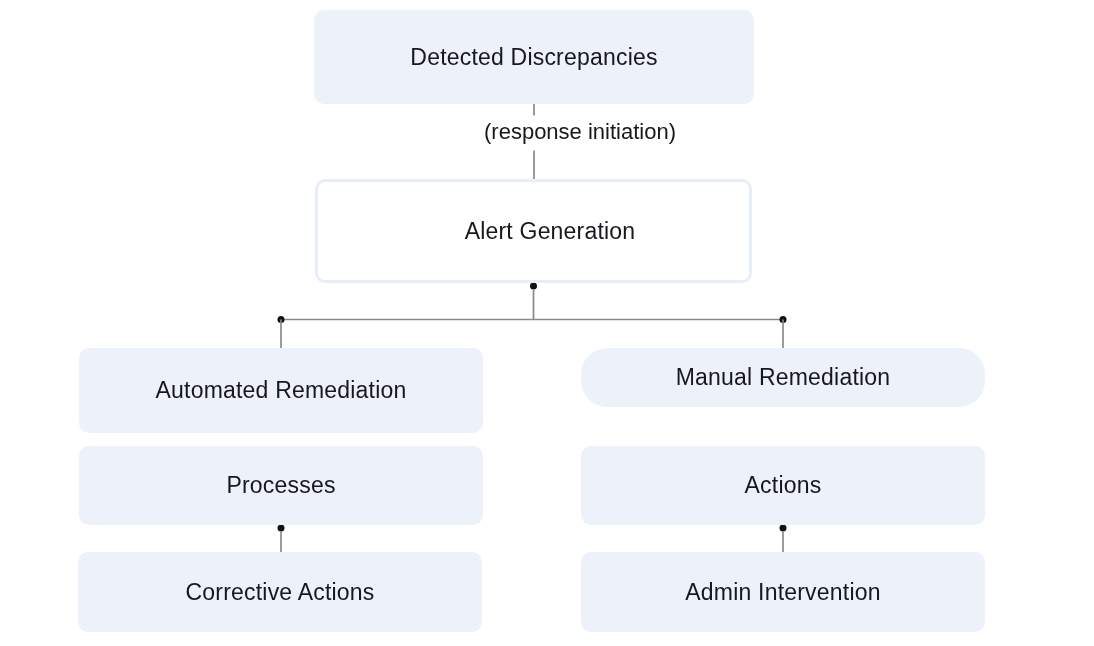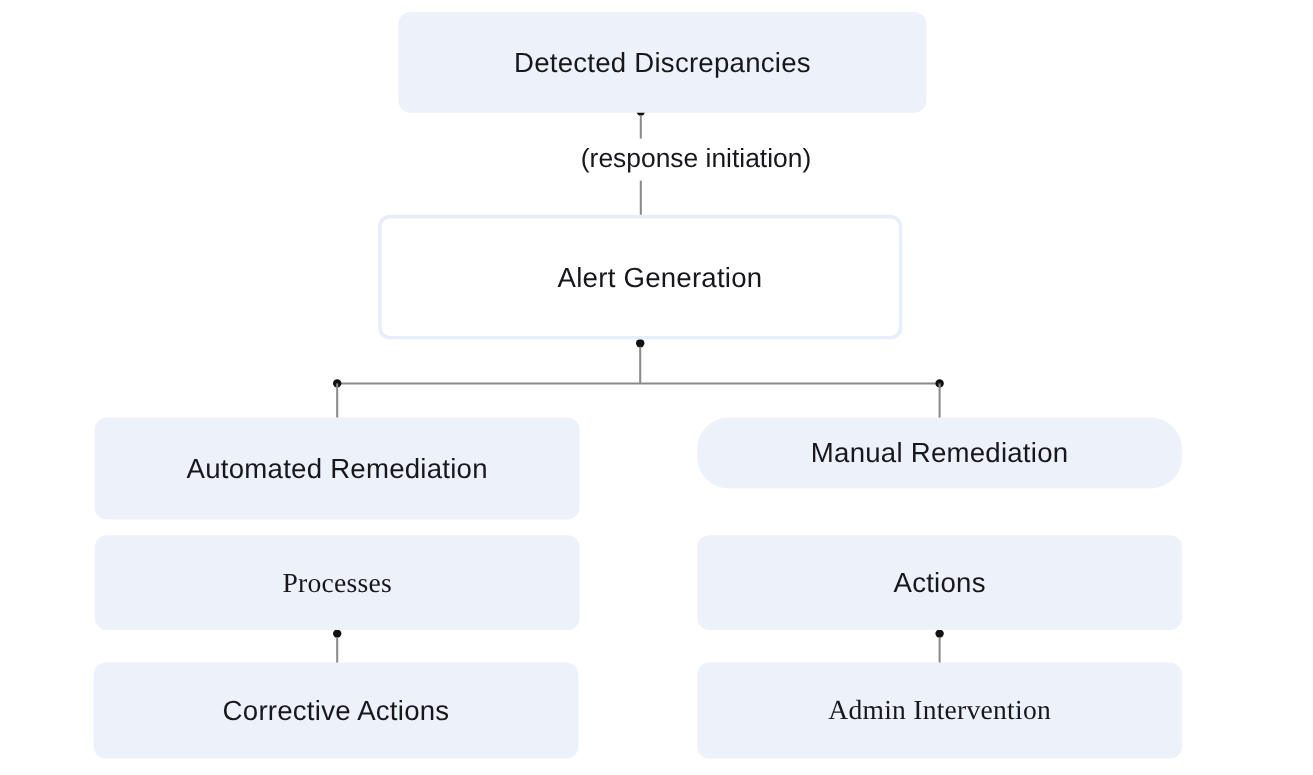--- a/index.html
+++ b/index.html
@@ -74,38 +74,38 @@
       <circle cx="783" cy="319.5" r="3.5" fill="#111111"></circle>
       <line x1="783" y1="319.5" x2="783" y2="364" stroke="#8a8a8a" stroke-width="1.7"></line>
       <path d="M 774.5 356 L 783 366 L 791.5 356" fill="none" stroke="#111111" stroke-width="2.4" stroke-linecap="round"></path>
       <circle cx="281" cy="528" r="3.5" fill="#111111"></circle>
       <line x1="281" y1="531" x2="281" y2="568" stroke="#8a8a8a" stroke-width="1.7"></line>
       <path d="M 272.5 560 L 281 570 L 289.5 560" fill="none" stroke="#111111" stroke-width="2.4" stroke-linecap="round"></path>
       <circle cx="783" cy="528" r="3.5" fill="#111111"></circle>
       <line x1="783" y1="531" x2="783" y2="568" stroke="#8a8a8a" stroke-width="1.7"></line>
       <path d="M 774.5 560 L 783 570 L 791.5 560" fill="none" stroke="#111111" stroke-width="2.4" stroke-linecap="round"></path>
     </svg>
-<div class="node filled" style="left: 332px; top: 10px; width: 440px; height: 84px; align-items: center;">
+<div class="node filled" style="left: 314px; top: 10px; width: 440px; height: 94px; align-items: center;">
     <span class="node-label">Detected Discrepancies</span>
   </div>
     <div class="node outlined" style="left: 315px; top: 179px; width: 437px; height: 104px; padding-left: 33px;">
     <span class="node-label">Alert Generation</span>
   </div>
     <div class="node filled" style="left: 79px; top: 348px; width: 404px; height: 85px;">
     <span class="node-label">Automated Remediation</span>
   </div>
-    <div class="node filled" style="left: 79px; top: 446px; width: 404px; height: 79px; font-family: Liberation Serif, serif;">
+    <div class="node filled" style="left: 79px; top: 446px; width: 404px; height: 79px;">
     <span class="node-label">Processes</span>
   </div>
     <div class="node filled" style="left: 78px; top: 552px; width: 404px; height: 80px;">
     <span class="node-label">Corrective Actions</span>
   </div>
     <div class="node filled" style="left: 581px; top: 348px; width: 404px; height: 59px; border-radius: 26px;">
     <span class="node-label">Manual Remediation</span>
   </div>
     <div class="node filled" style="left: 581px; top: 446px; width: 404px; height: 79px;">
     <span class="node-label">Actions</span>
   </div>
-    <div class="node filled" style="left: 581px; top: 552px; width: 404px; height: 80px; font-family: Liberation Serif, serif;">
+    <div class="node filled" style="left: 581px; top: 552px; width: 404px; height: 80px;">
     <span class="node-label">Admin Intervention</span>
   </div>
     <div class="edge-label" style="left: 534px; top: 131.5px;">(response initiation)</div>
   </div>
 
 </body></html>

